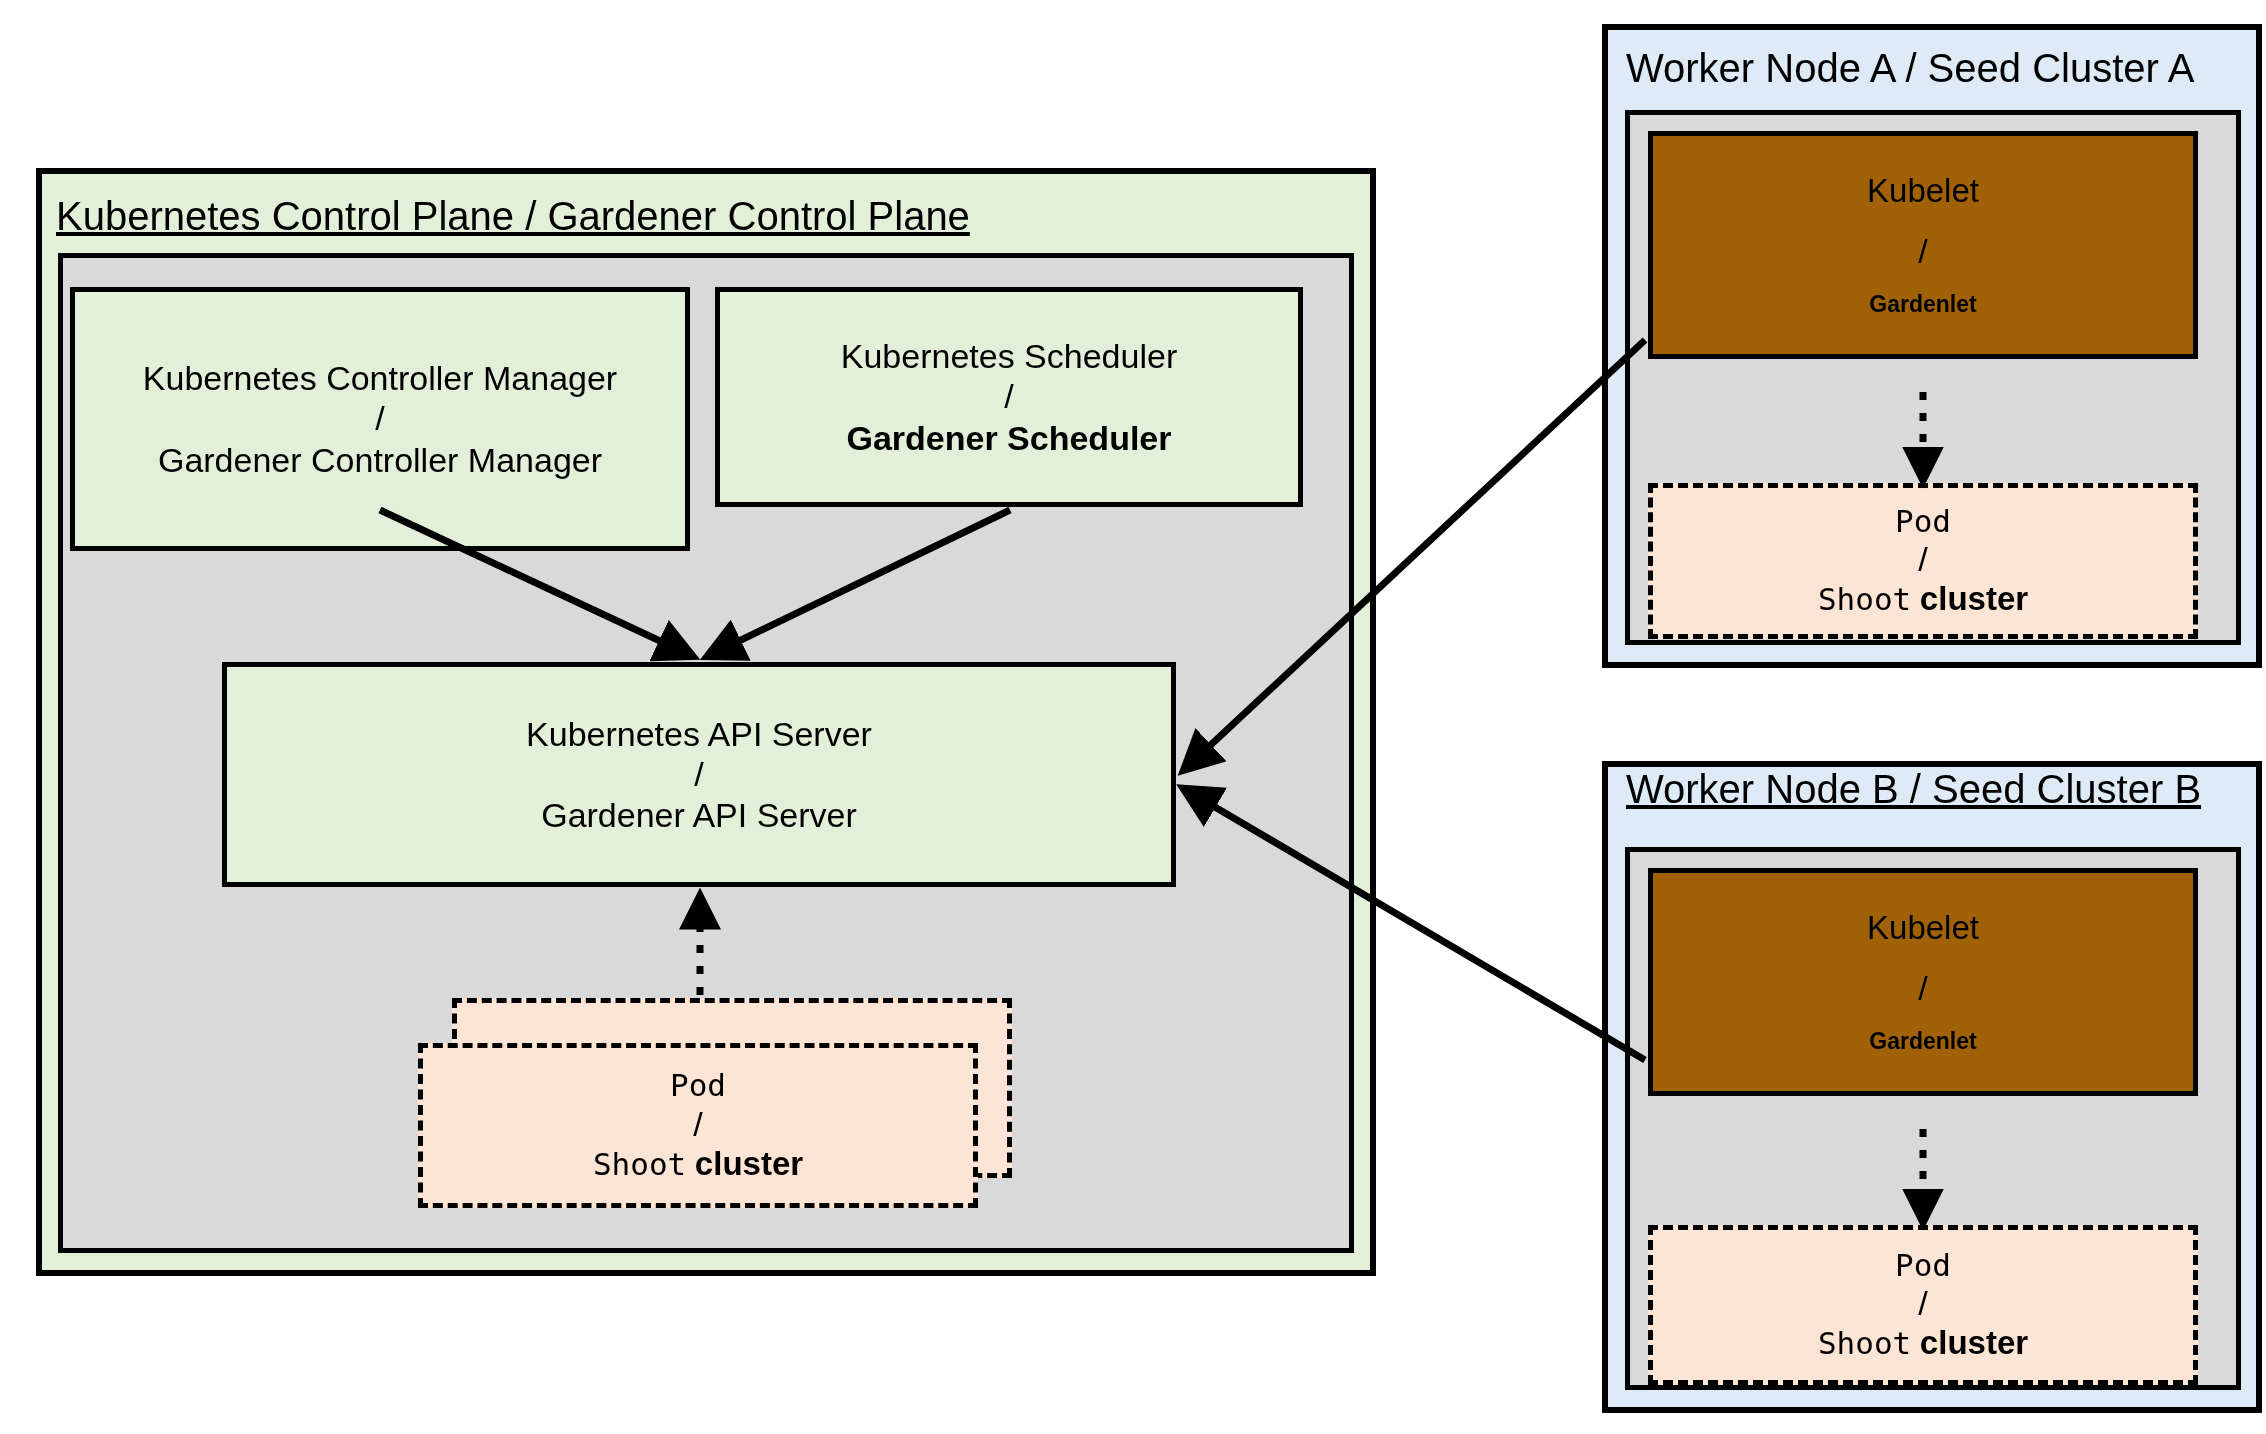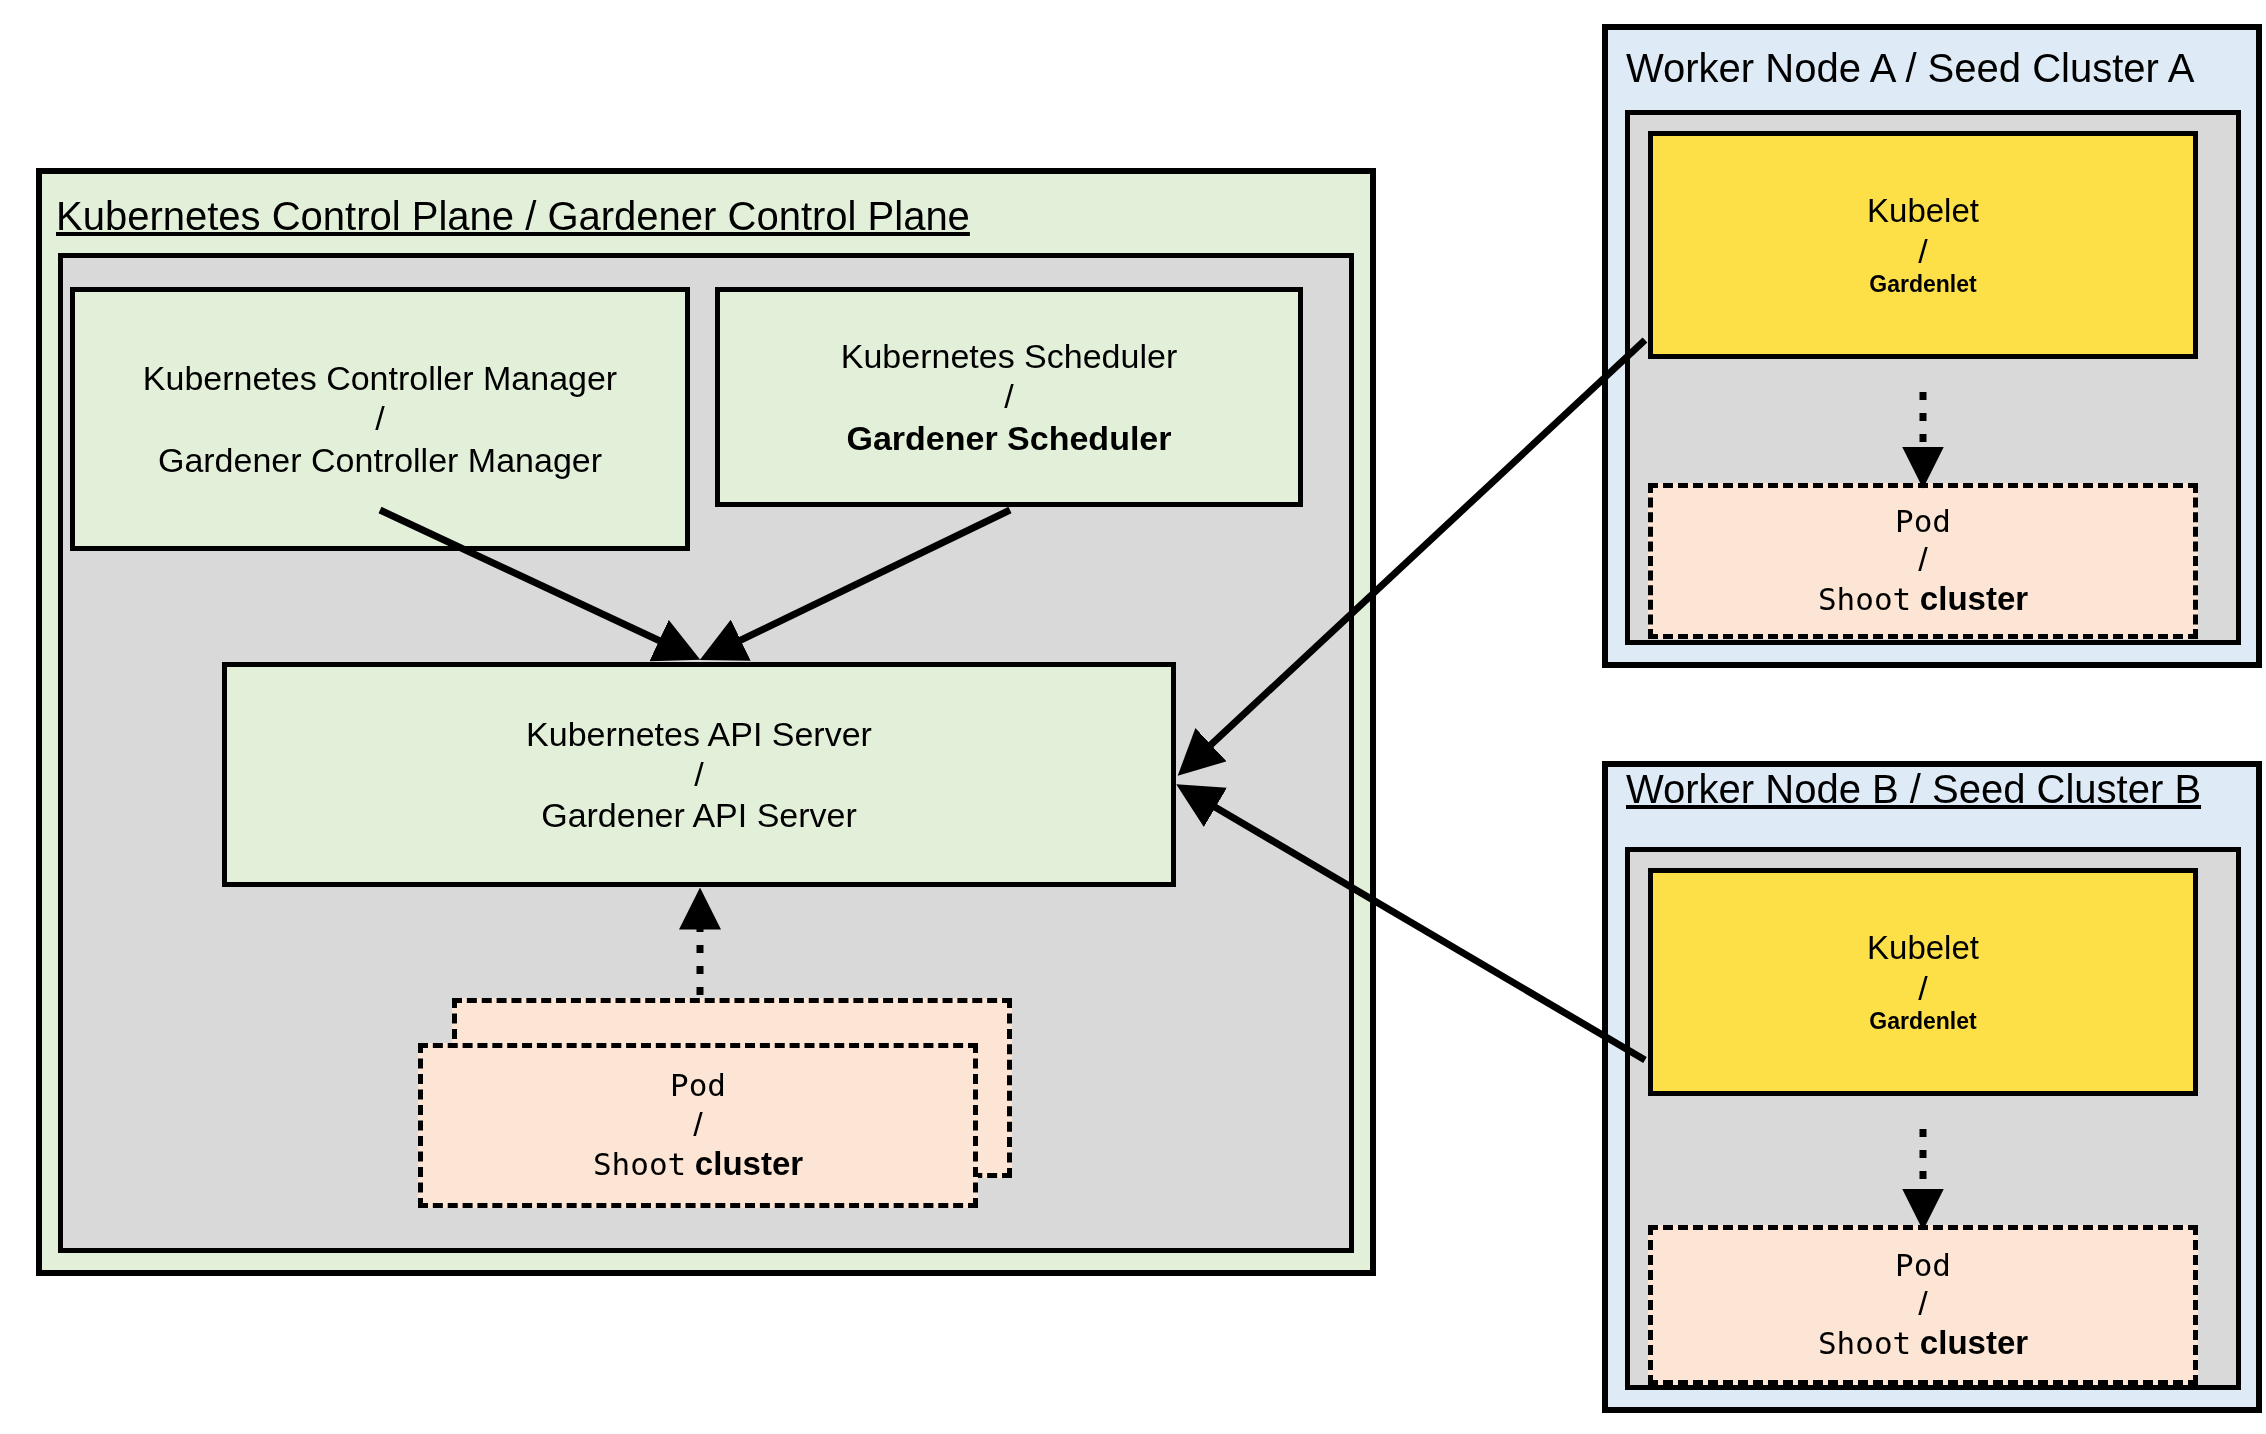--- a/index.html
+++ b/index.html
@@ -48,21 +48,21 @@
     flex-direction: column;
     align-items: center;
     justify-content: center;
     text-align: center;
     line-height: 1.30;
   }
 
   
   .fill-green  { background: #e2efd9; }
   .fill-blue   { background: #deebf7; }
-  .fill-orange { background: #fde047; }
+  .fill-orange { background: #a16207; gap: 20px; }
 
   
   .panel-title {
     position: absolute;
     font-size: 40px;
     line-height: 1;
     white-space: nowrap;
   }
   .line      { font-size: 34px; white-space: nowrap; }
   .line-b    { font-size: 34px; font-weight: bold; white-space: nowrap; text-align: center; }

